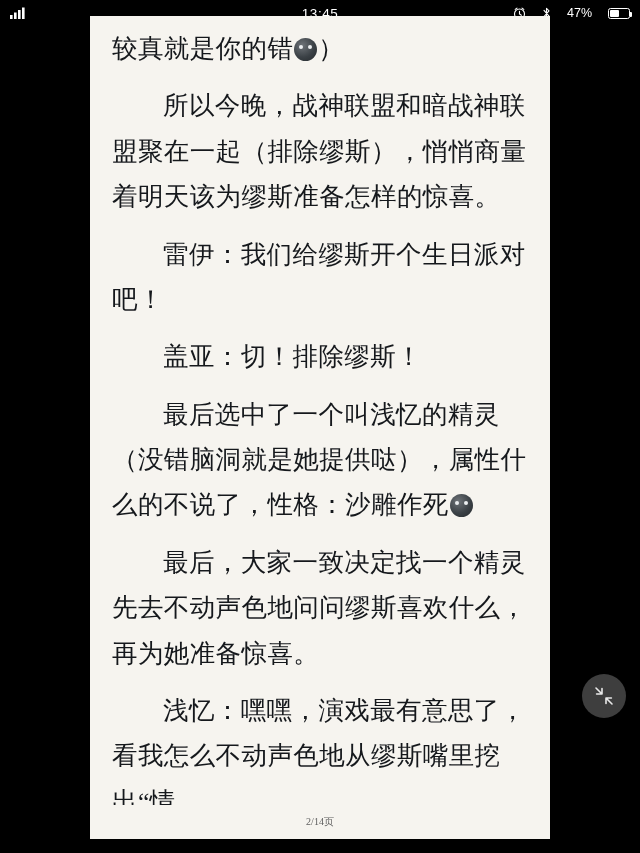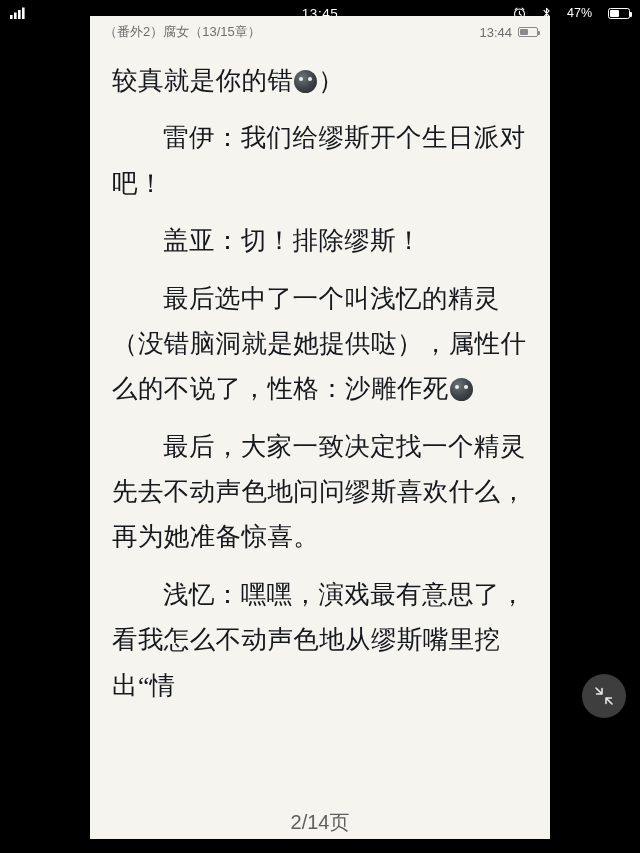--- a/index.html
+++ b/index.html
@@ -129,22 +129,22 @@
   }
   .emoji-blob::before { left: 5px; }
   .emoji-blob::after  { right: 5px; }
 
   .reader-footer {
     flex: 0 0 34px;
     display: flex;
     align-items: center;
     justify-content: center;
     color: #5f5f5f;
-    font-size: 20px;
-    font-family: Liberation Sans, sans-serif;
+    font-size: 10px;
+    font-family: Liberation Serif, serif;
   }
 
   
   .float-btn {
     position: absolute;
     right: 14px; bottom: 26px;
     width: 44px; height: 44px;
     border-radius: 50%;
     background: rgba(80,80,80,.78);
     display: flex;
@@ -185,30 +185,24 @@
       </span>
       <span class="battery-text">47%</span>
       <span class="battery-shell">
         <span class="battery-fill" style="width: 47%;"></span>
       </span>
     </div>
   </div>
 
   <div class="reader">
 
-    <div class="reader-top">
-      <span class="chapter-title">（番外2）腐女（13/15章）</span>
-      <span class="reader-clock">13:44</span>
-      <span class="mini-battery">
-        <span class="mini-battery-fill" style="width: 45%;"></span>
-      </span>
-    </div>
 
     <div class="reader-body" id="reader-body">
         <div class="para">较真就是你的错<span class="emoji-blob"></span>）</div>
+        <div class="para indent">所以今晚，战神联盟和暗战神联盟聚在一起（排除缪斯），悄悄商量着明天该为缪斯准备怎样的惊喜。</div>
         <div class="para indent">雷伊：我们给缪斯开个生日派对吧！</div>
         <div class="para indent">盖亚：切！排除缪斯！</div>
         <div class="para indent">最后选中了一个叫浅忆的精灵（没错脑洞就是她提供哒），属性什么的不说了，性格：沙雕作死<span class="emoji-blob"></span></div>
         <div class="para indent">最后，大家一致决定找一个精灵先去不动声色地问问缪斯喜欢什么，再为她准备惊喜。</div>
         <div class="para indent">浅忆：嘿嘿，演戏最有意思了，看我怎么不动声色地从缪斯嘴里挖出“情</div>
       </div>
 
     <div class="reader-footer">2/14页</div>
   </div>
 

